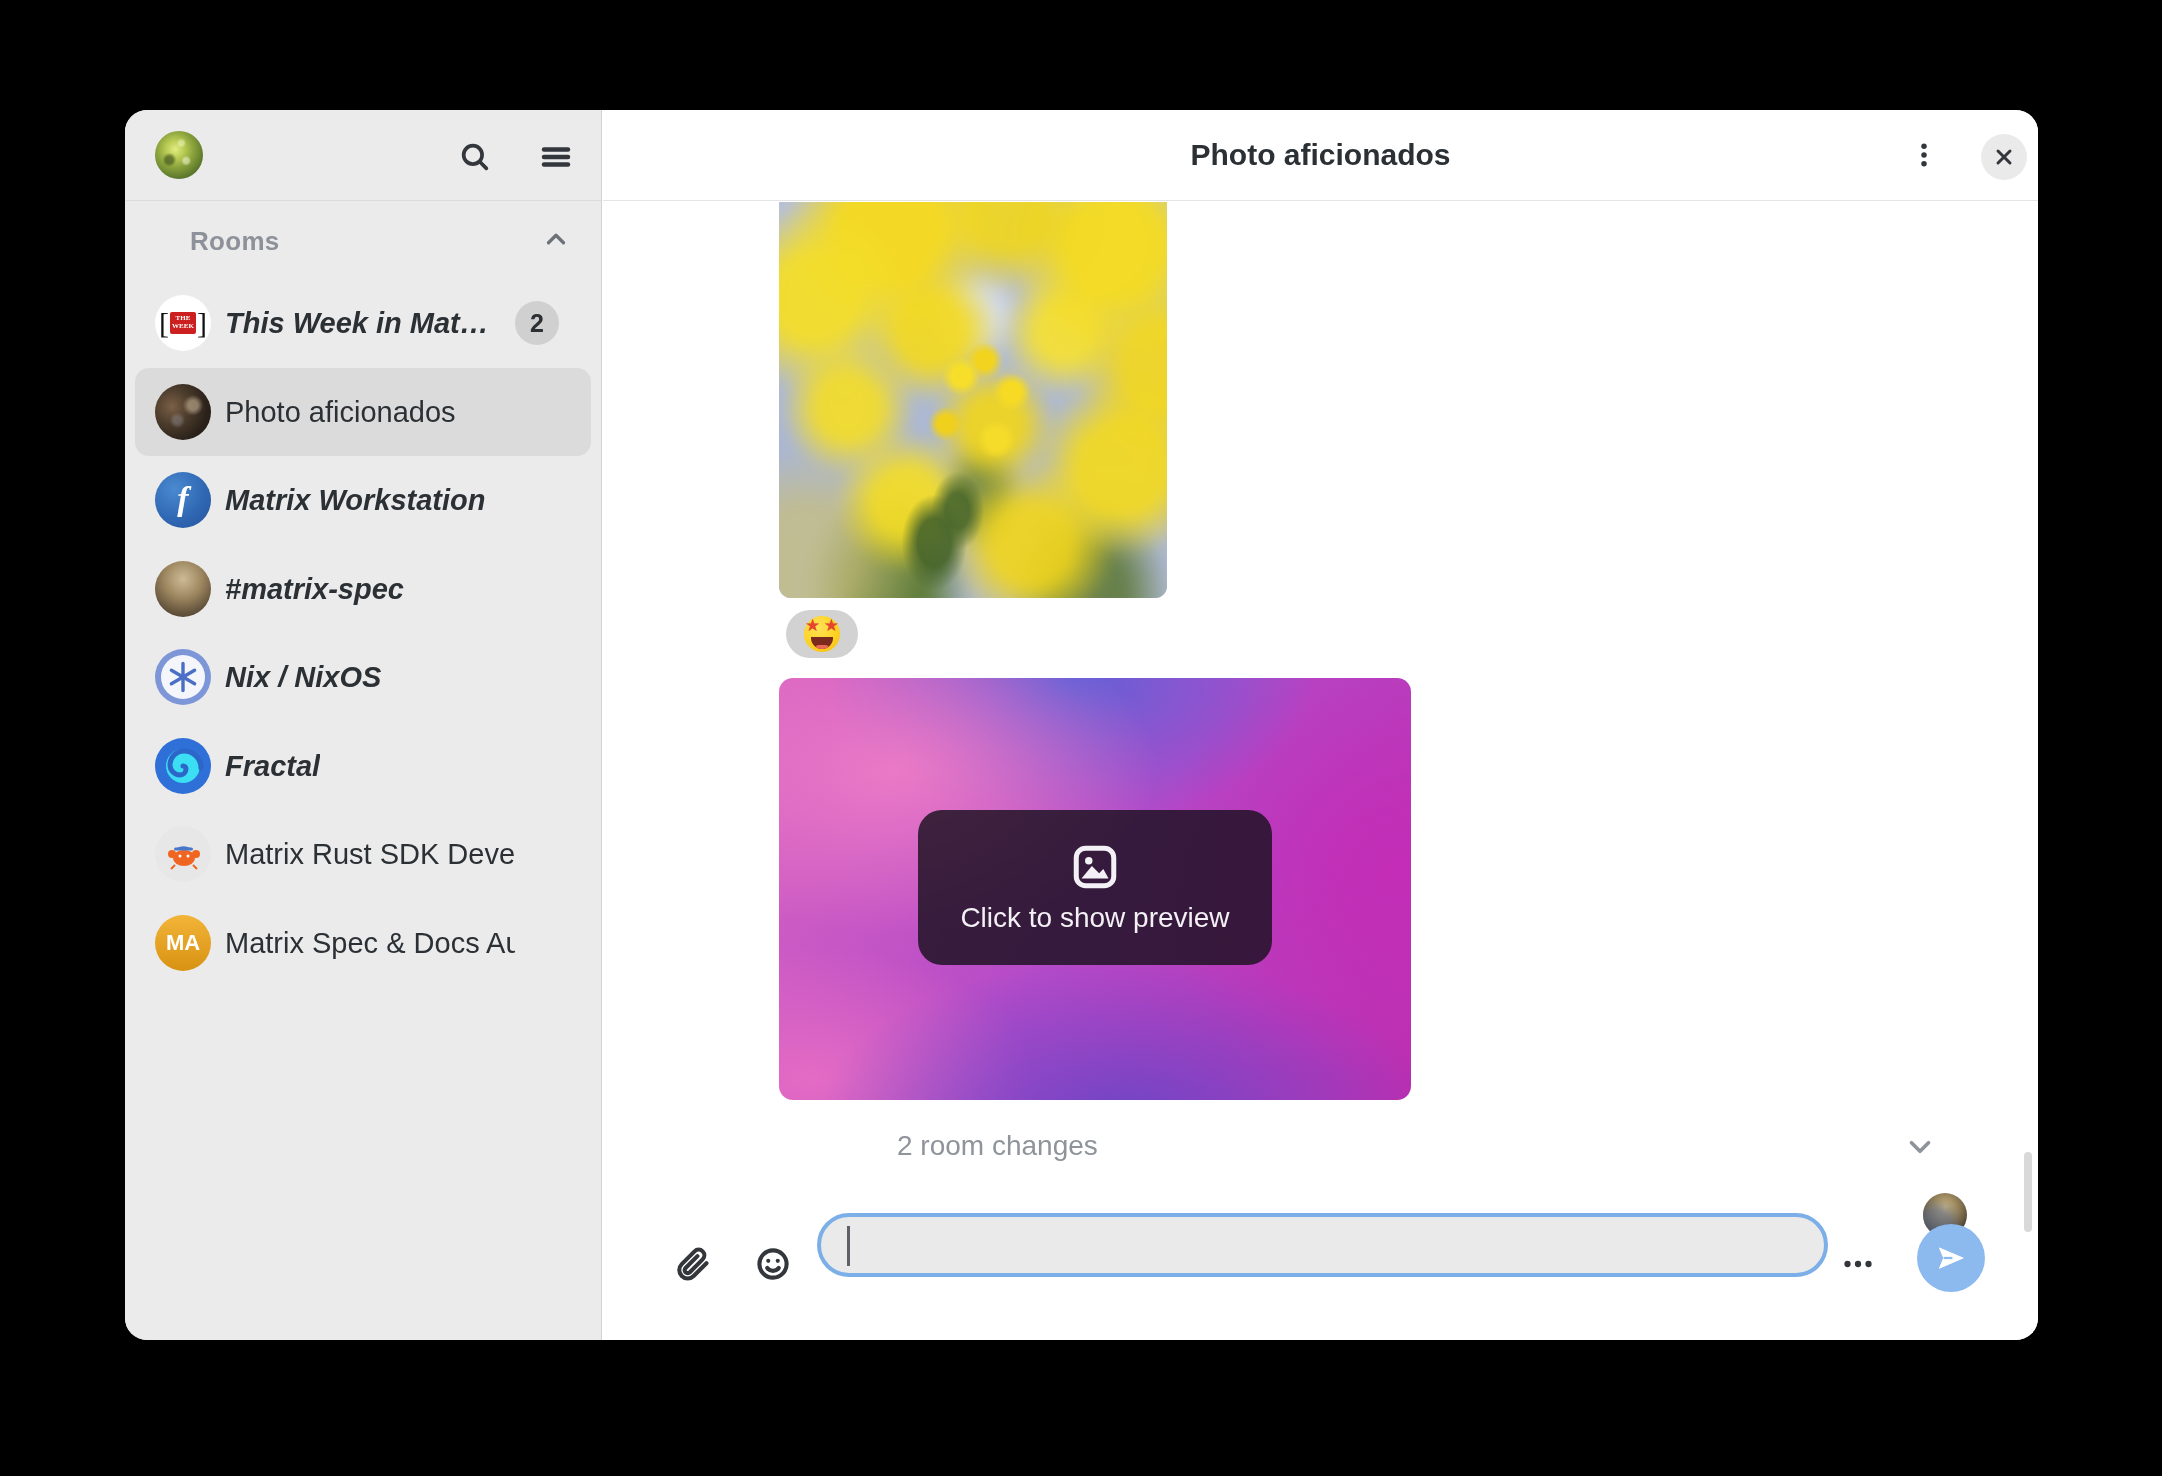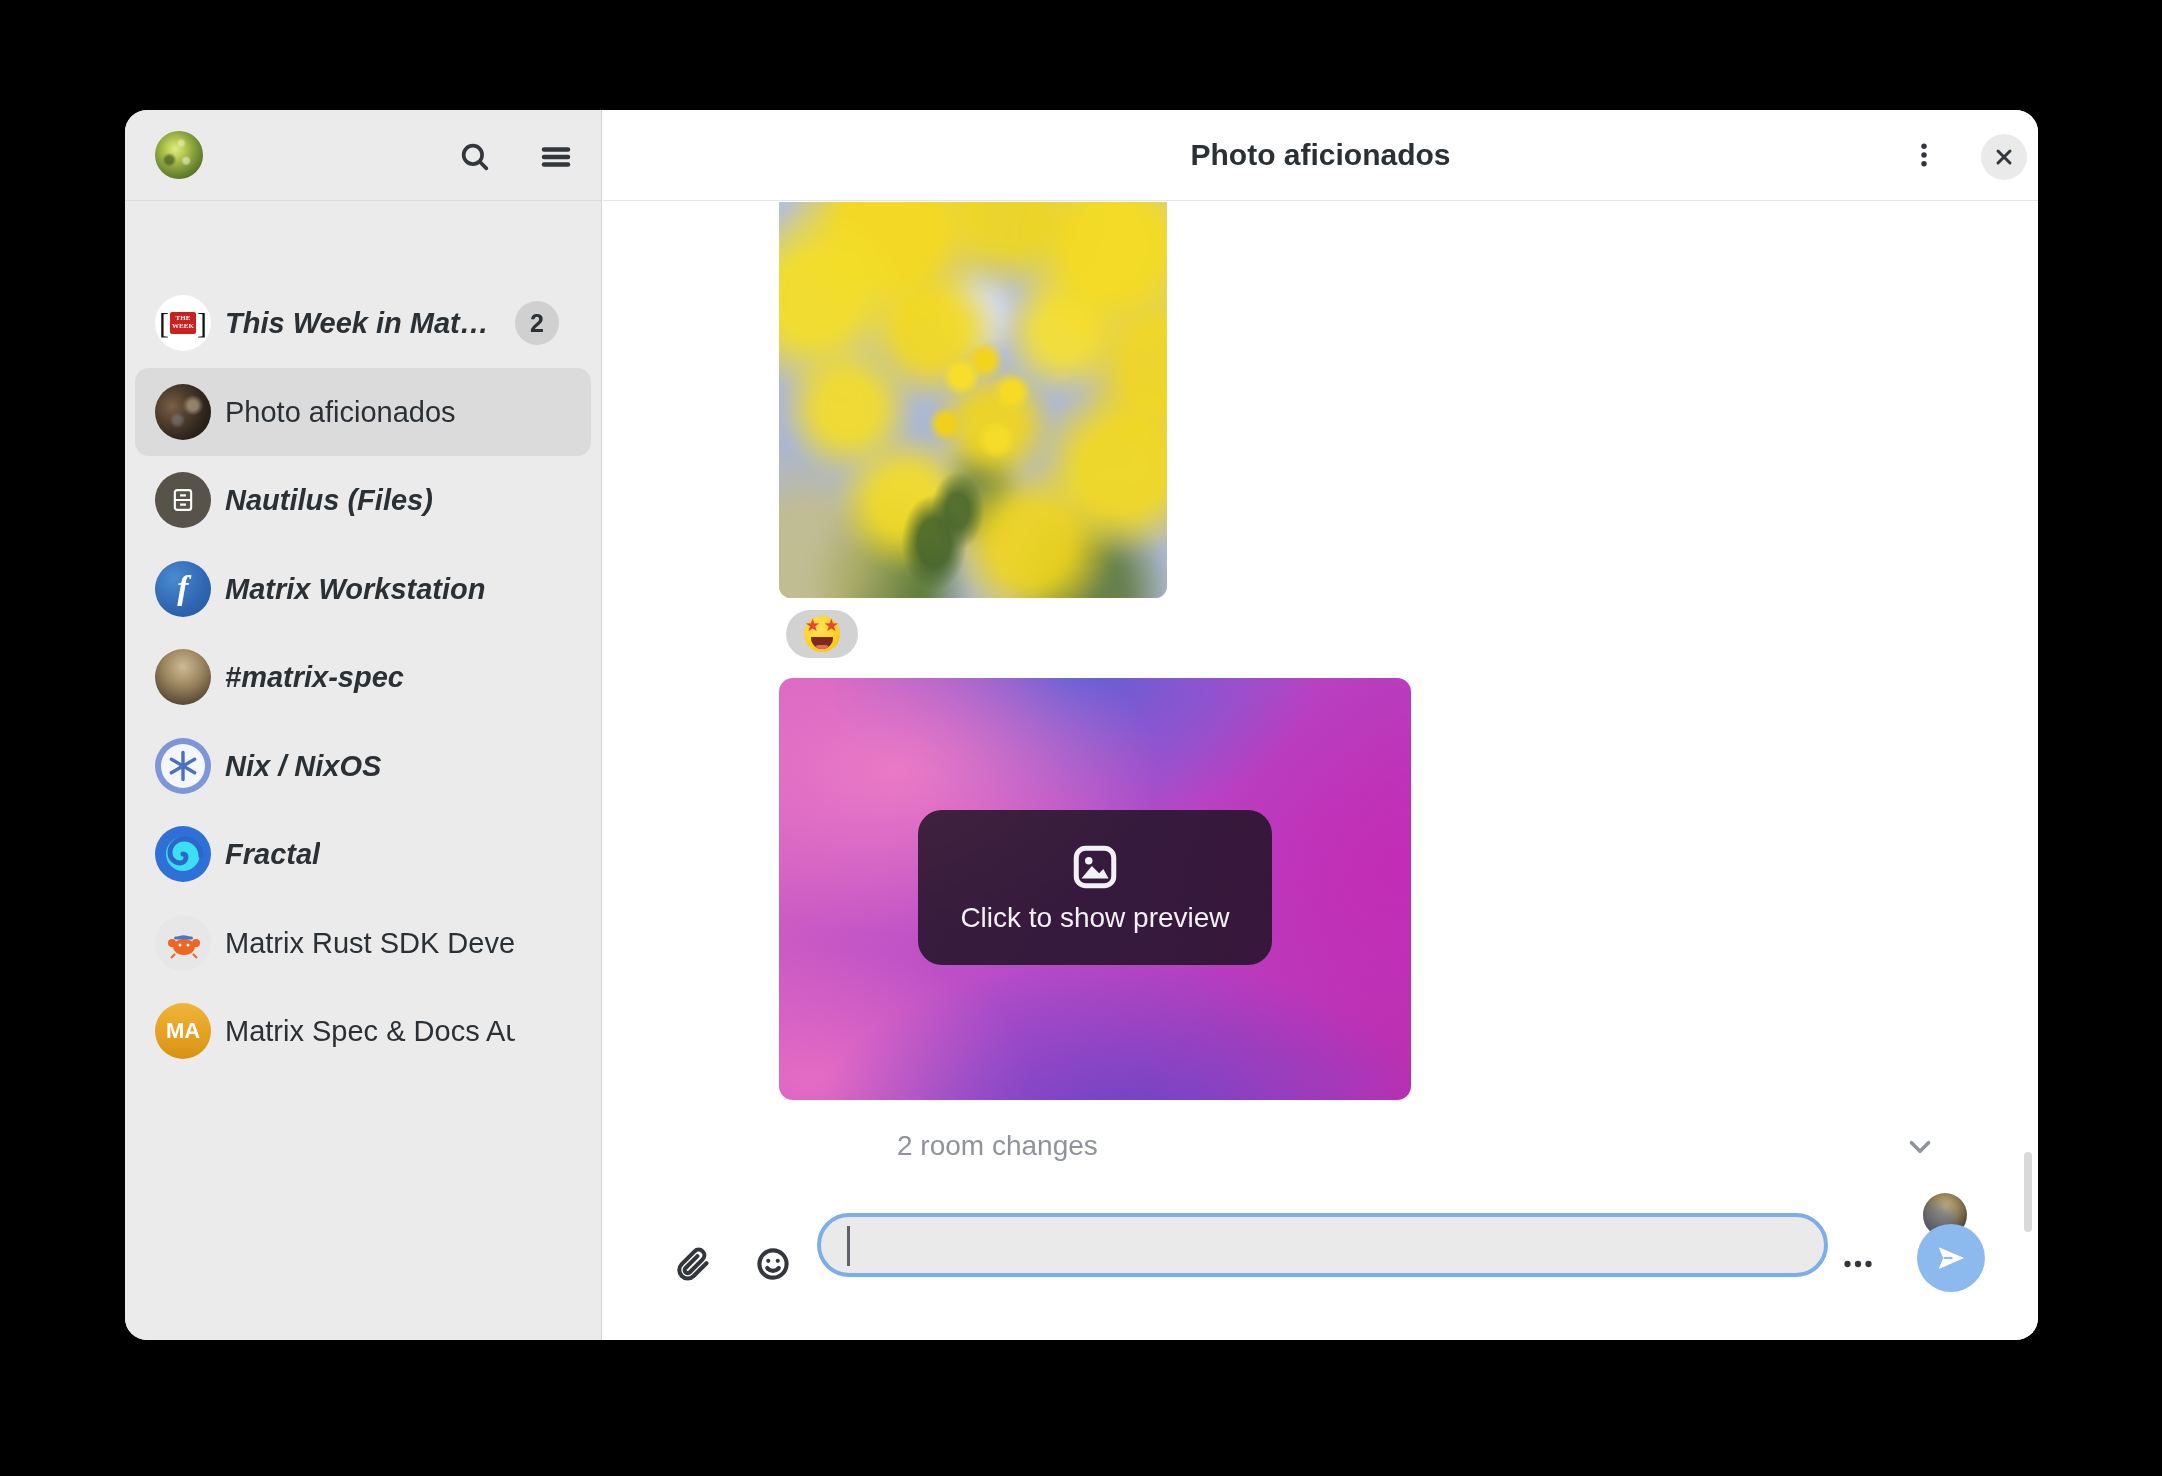--- a/index.html
+++ b/index.html
@@ -143,20 +143,28 @@
       </div>
       <div class="icon-btn menu-btn">
         <svg width="36" height="36" viewBox="0 0 24 24">
           <line class="icon-stroke" x1="4" y1="7" x2="20" y2="7" style="stroke-width:3"></line>
           <line class="icon-stroke" x1="4" y1="12" x2="20" y2="12" style="stroke-width:3"></line>
           <line class="icon-stroke" x1="4" y1="17" x2="20" y2="17" style="stroke-width:3"></line>
         </svg>
       </div>
     </div>
 
+    <div class="section-row">
+      <span class="section-label">Rooms</span>
+      <div class="collapse-btn">
+        <svg width="30" height="30" viewBox="0 0 24 24">
+          <polyline points="6,15 12,9 18,15" style="fill:none;stroke:#6d7178;stroke-width:2.6;stroke-linecap:round;stroke-linejoin:round"></polyline>
+        </svg>
+      </div>
+    </div>
 
     <div class="room-list">
 
 
       <div class="room-row bold">
         <div class="room-avatar av-twim">
           <span class="twim-bracket">[</span>
             <span class="twim-box">
               <span>THE</span>
               <span>WEEK</span>
@@ -166,31 +174,20 @@
         <span class="room-label">This Week in Mat…</span>
         <span class="badge">2</span>
       </div>
 
       <div class="room-row selected">
         <div class="room-avatar av-photo"></div>
         <span class="room-label">Photo aficionados</span>
       </div>
 
 
-      <div class="room-row bold">
-        <div class="room-avatar av-nautilus">
-          <svg width="28" height="28" viewBox="0 0 24 24">
-            <rect x="5" y="3.5" width="14" height="17" rx="2" fill="none" stroke="#fff" stroke-width="1.8"></rect>
-            <line x1="5" y1="12" x2="19" y2="12" stroke="#fff" stroke-width="1.8"></line>
-            <line x1="9.5" y1="8" x2="14.5" y2="8" stroke="#fff" stroke-width="1.8"></line>
-            <line x1="9.5" y1="16" x2="14.5" y2="16" stroke="#fff" stroke-width="1.8"></line>
-          </svg>
-        </div>
-        <span class="room-label">Nautilus (Files)</span>
-      </div>
 
       <div class="room-row bold">
         <div class="room-avatar av-fedora">
           <span class="fedora-f">f</span>
         </div>
         <span class="room-label">Matrix Workstation</span>
       </div>
 
       <div class="room-row bold">
         <div class="room-avatar av-mspec"></div>

